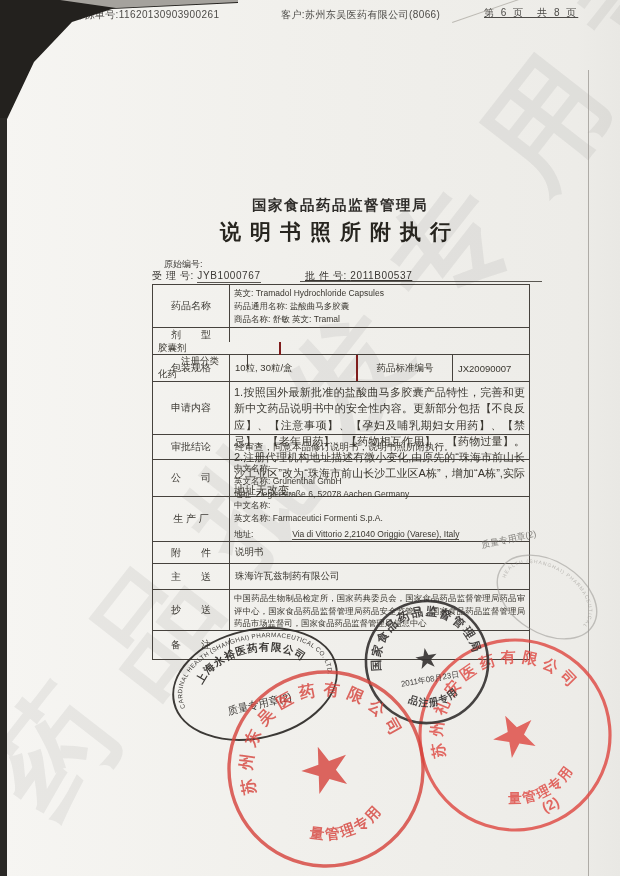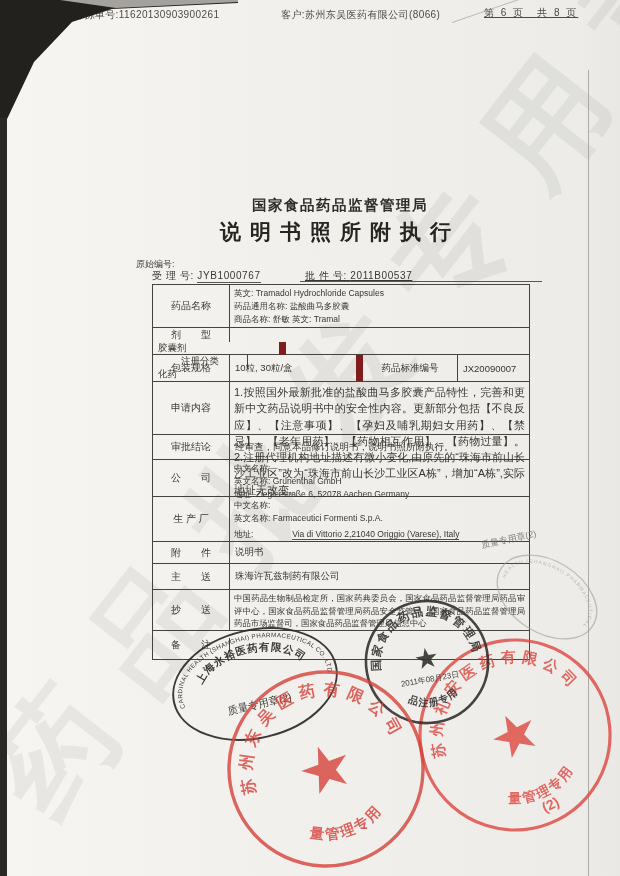--- a/index.html
+++ b/index.html
@@ -20,34 +20,34 @@
   #corner-light{position:absolute;inset:0;background:#a5a29d;
      clip-path:polygon(60px 0px,238px 0px,238px 2px,116px 8px);}
   .txt{position:absolute;color:#45423e;white-space:nowrap;}
   
   .scanhead{font-size:10px;letter-spacing:.4px;color:#4c4a47;}
   
   #authority{left:150px;top:196px;width:380px;text-align:center;font-size:14.5px;
      font-weight:bold;letter-spacing:1.5px;color:#2f2d2a;}
   #doctitle{left:140px;top:218px;width:400px;text-align:center;font-size:21px;
      font-weight:bold;letter-spacing:9px;color:#27251f;}
-  #orig-no{left:136px;top:258px;font-size:9px;color:#3e3b37;}
+  #orig-no{left:164px;top:258px;font-size:9px;color:#3e3b37;}
   .no-row{font-size:10px;color:#3a3733;letter-spacing:.6px;}
   #rule-1{position:absolute;left:300px;top:281px;width:242px;height:1px;background:#5a5752;}
   .numline{border-bottom:1px solid #5a5752;padding-bottom:1px;}
   
   #doc-table{position:absolute;left:152px;top:284px;width:376px;
      border:1px solid #46423d;color:#39362f;}
   .trow{display:flex;border-top:1px solid #46423d;}
   .trow:first-child{border-top:none;}
   .tlabel{width:76px;min-width:76px;border-right:1px solid #46423d;display:flex;
      align-items:center;justify-content:center;font-size:10px;color:#3d3a34;text-align:center;}
   .tcell{flex:1;padding:2px 4px;font-size:8.5px;line-height:1.5;}
   .vcell{display:flex;align-items:center;padding:0 5px;font-size:9.5px;}
-  .v1{width:116px;min-width:116px;border-right:7px solid #7f1d1d;}
+  .v1{width:116px;min-width:116px;border-right:2px solid #7f1d1d;}
   .l2{width:84px;min-width:84px;border-right:1px solid #46423d;justify-content:center;font-size:9.5px;}
   .v2{flex:1;}
   .just{text-align:justify;}
   .ln{display:block;}
   .addr-u{border-bottom:1px solid #55524c;}
   
   #watermark{position:absolute;left:-20px;top:680px;font-size:118px;letter-spacing:42px;
      color:rgba(105,105,112,0.10);font-weight:bold;white-space:nowrap;
      transform:rotate(-52deg);transform-origin:60px 60px;pointer-events:none;}
   .stamp{position:absolute;}

